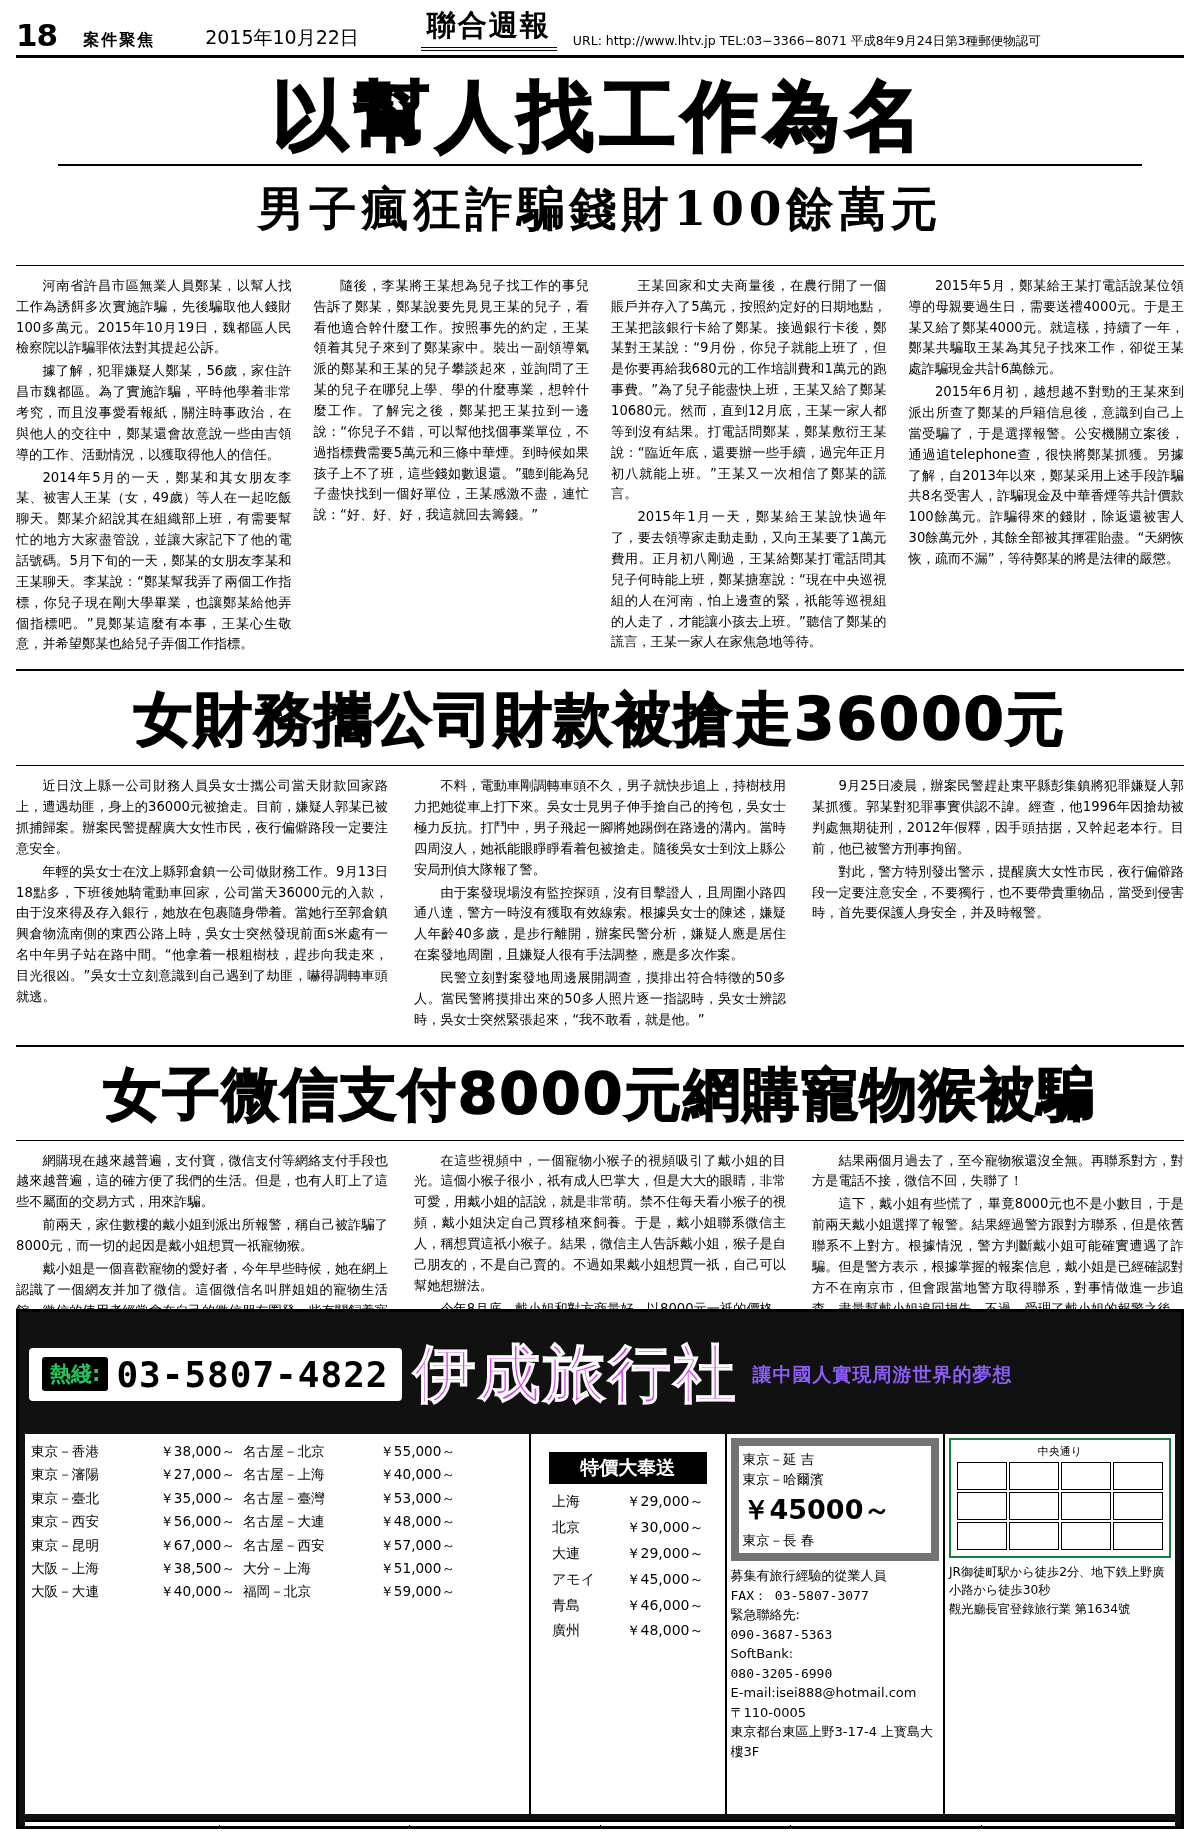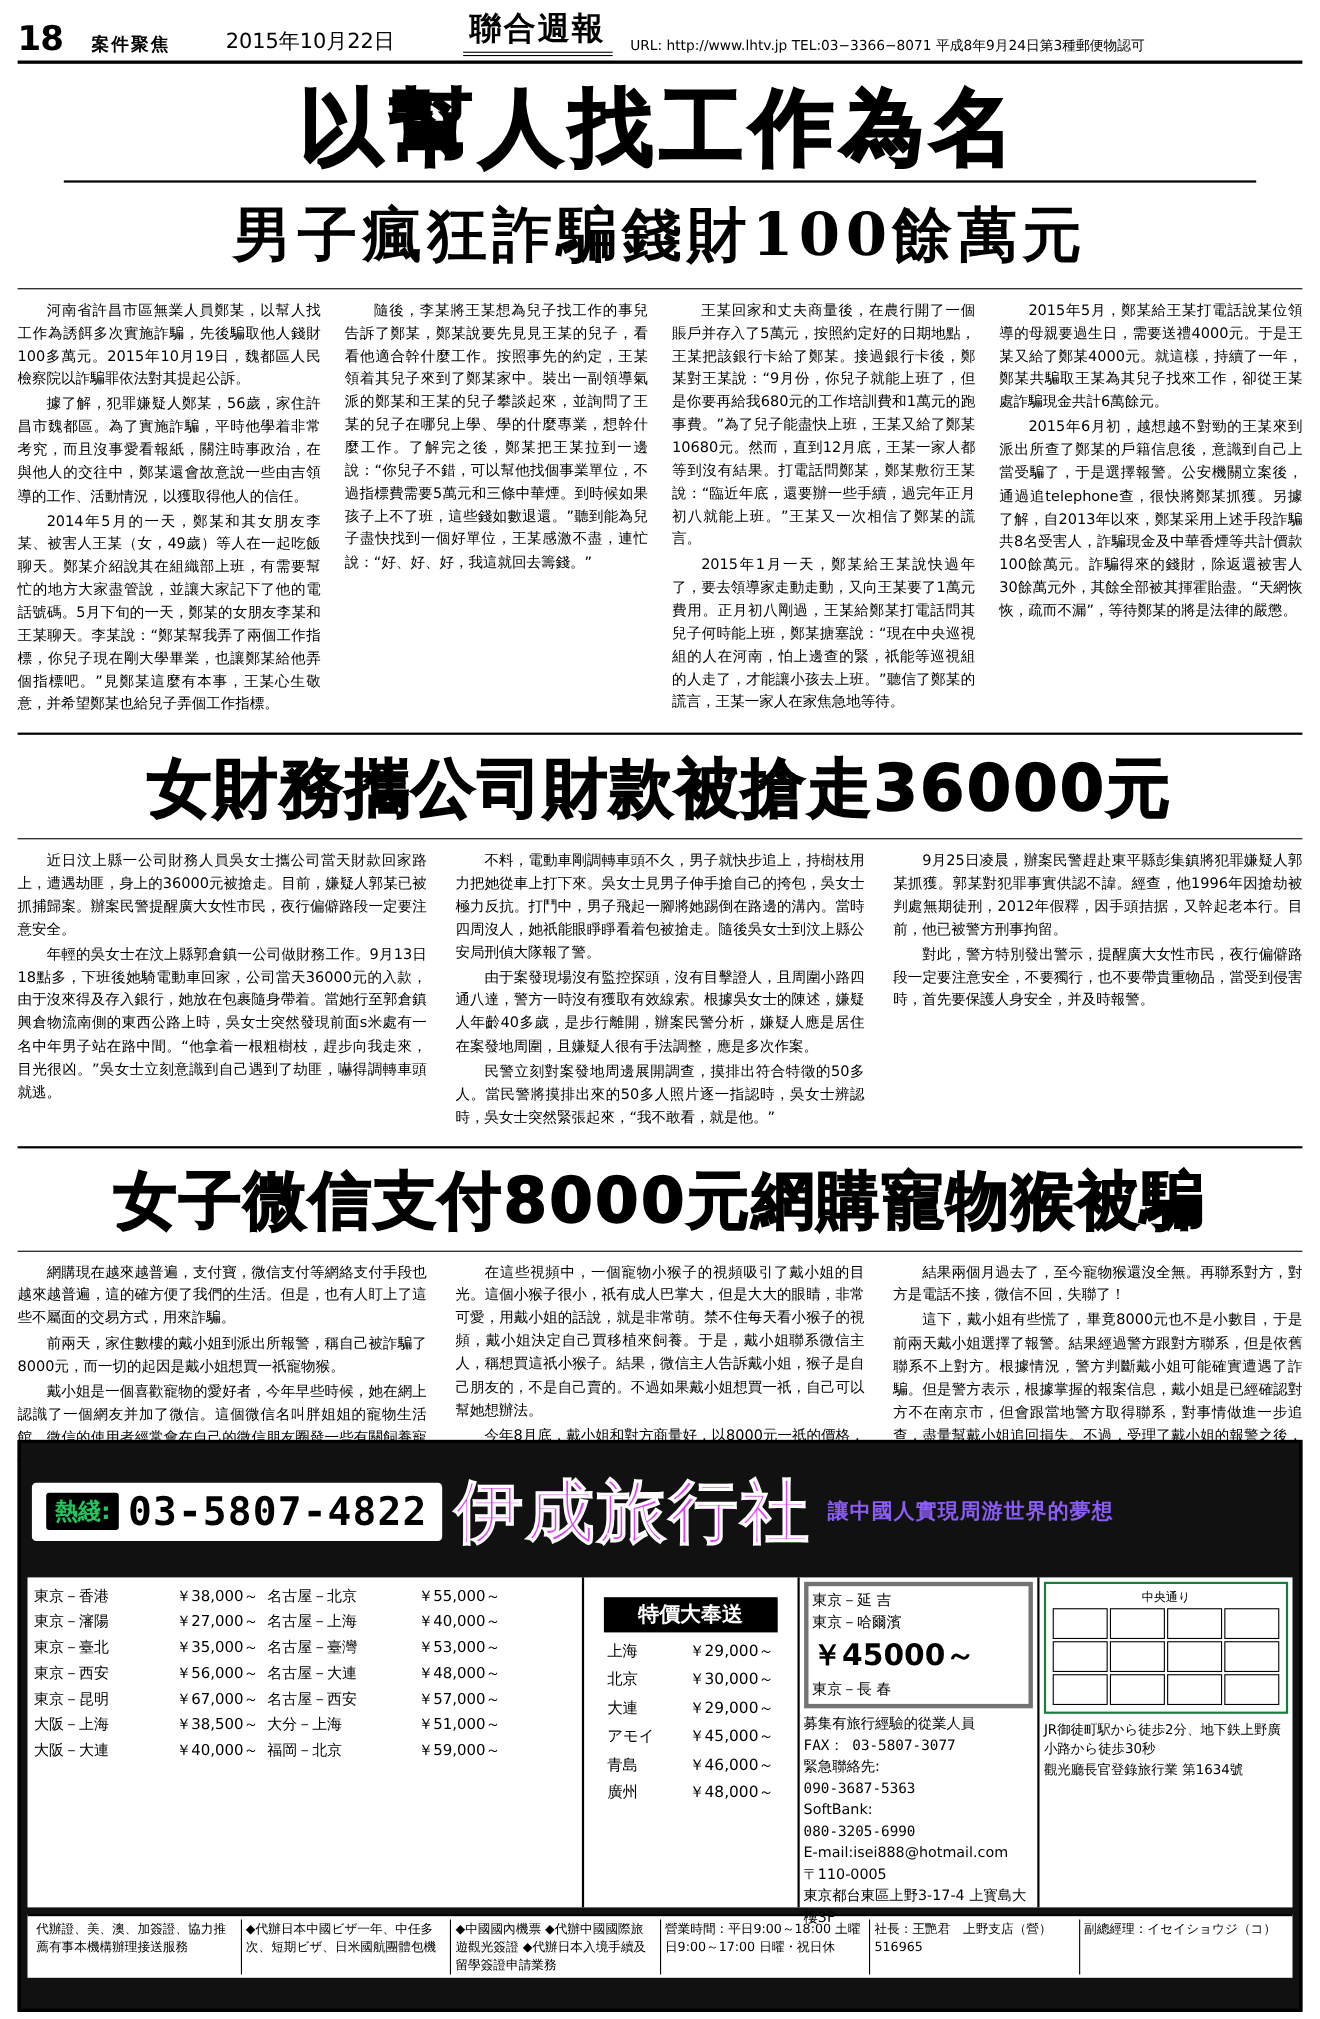--- a/index.html
+++ b/index.html
@@ -53,23 +53,23 @@
     -webkit-text-stroke:2px #000;
     line-height:1.05;
   }
   .rule-double {
     border-top:2px solid #000;
     margin:6px 42px 0 42px;
   }
   .headline-2 {
     text-align:center;
     font-weight:bold;
-    font-size:54px;
+    font-size:47px;
     letter-spacing:5px;
-    margin:12px 0 11px 0;
+    margin:12px 0 24px 0;
     font-family:"DejaVu Serif", serif;
   }
   .hr-thin { border-top:1px solid #000; margin:6px 0 0 0; }
 
   
   .cols-4 {
     display:grid;
     grid-template-columns:repeat(4,1fr);
     column-gap:22px;
     margin-top:10px;
@@ -147,21 +147,21 @@
   .ad-slogan {
     font-size:19px; color:#8b5cf6; line-height:1.2;
     font-weight:bold;
     letter-spacing:1px;
   }
   .ad-body {
     display:flex;
     background:#fff;
     color:#000;
     margin:4px 6px 6px 6px;
-    height:300px;
+    height:380px;
   }
   .fare-table {
     flex:0 0 44%;
     padding:6px 4px 2px 6px;
     font-size:13.6px;
     line-height:1.72;
     border-right:2px solid #000;
   }
   .fare-row { display:flex; }
   .fare-row span:nth-child(1) { width:120px; }
@@ -180,21 +180,21 @@
     padding:3px 2px; margin-bottom:5px;
   }
   .special-row { display:flex; justify-content:space-between; font-size:14px; line-height:1.85; padding:0 3px;}
   .promo-col {
     flex:0 0 19%;
     padding:4px;
     border-right:2px solid #000;
     font-size:13px;
     line-height:1.5;
   }
-  .promo-box { border:4px solid #737373; padding:3px 4px; margin-bottom:5px; font-size:13.5px;}
+  .promo-box { border:8px solid #737373; padding:3px 4px; margin-bottom:5px; font-size:13.5px;}
   .big-price { font-size:27px; font-weight:bold; letter-spacing:0px;}
   .contact-col { flex:1; padding:4px; font-size:12.2px; line-height:1.5; }
   .map-box { border:2px solid #15803d; height:120px; margin-bottom:5px; position:relative; }
   .map-label { position:absolute; top:4px; left:50%; transform:translateX(-50%); font-size:11px;}
   .map-grid { position:absolute; inset:22px 6px 6px 6px; display:grid; grid-template-columns:repeat(4,1fr); grid-template-rows:repeat(3,1fr); gap:2px;}
   .map-grid div { border:1px solid #000; }
   .ad-footer {
     display:flex;
     background:#fff; color:#000;
     margin:0 6px 4px 6px;

